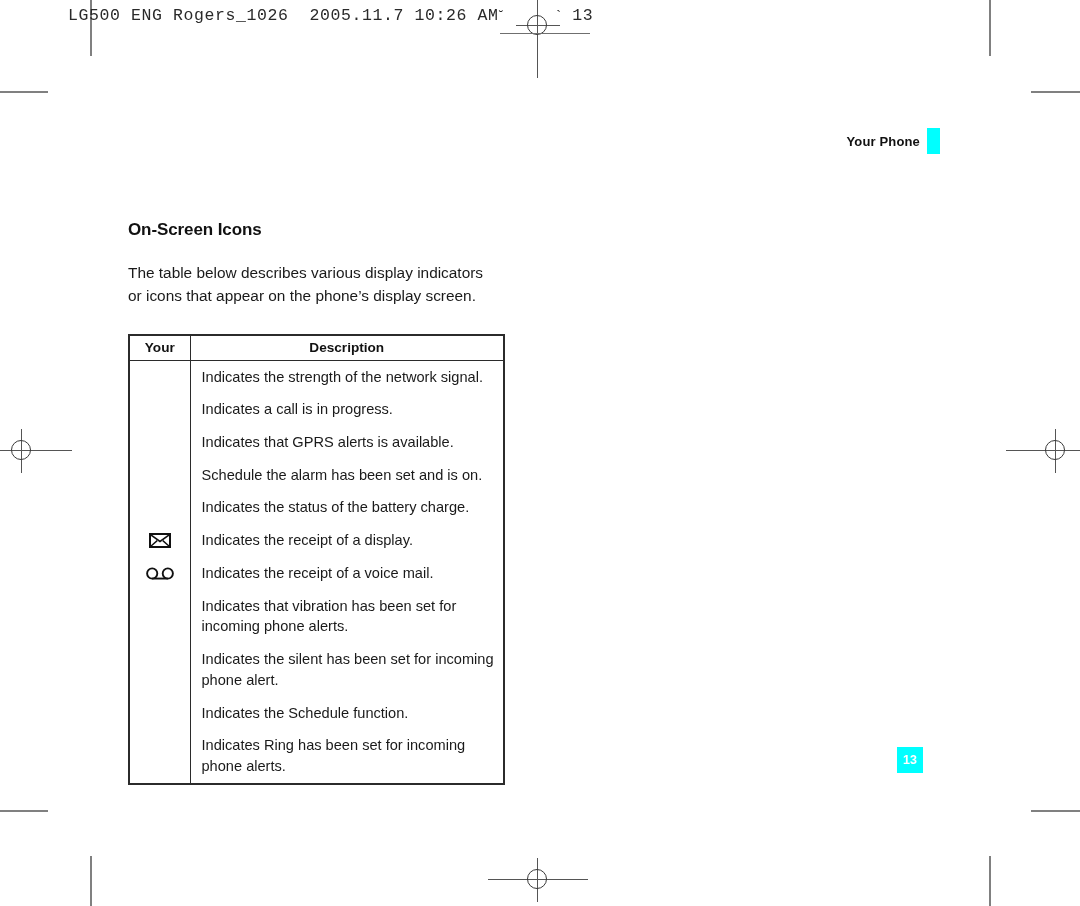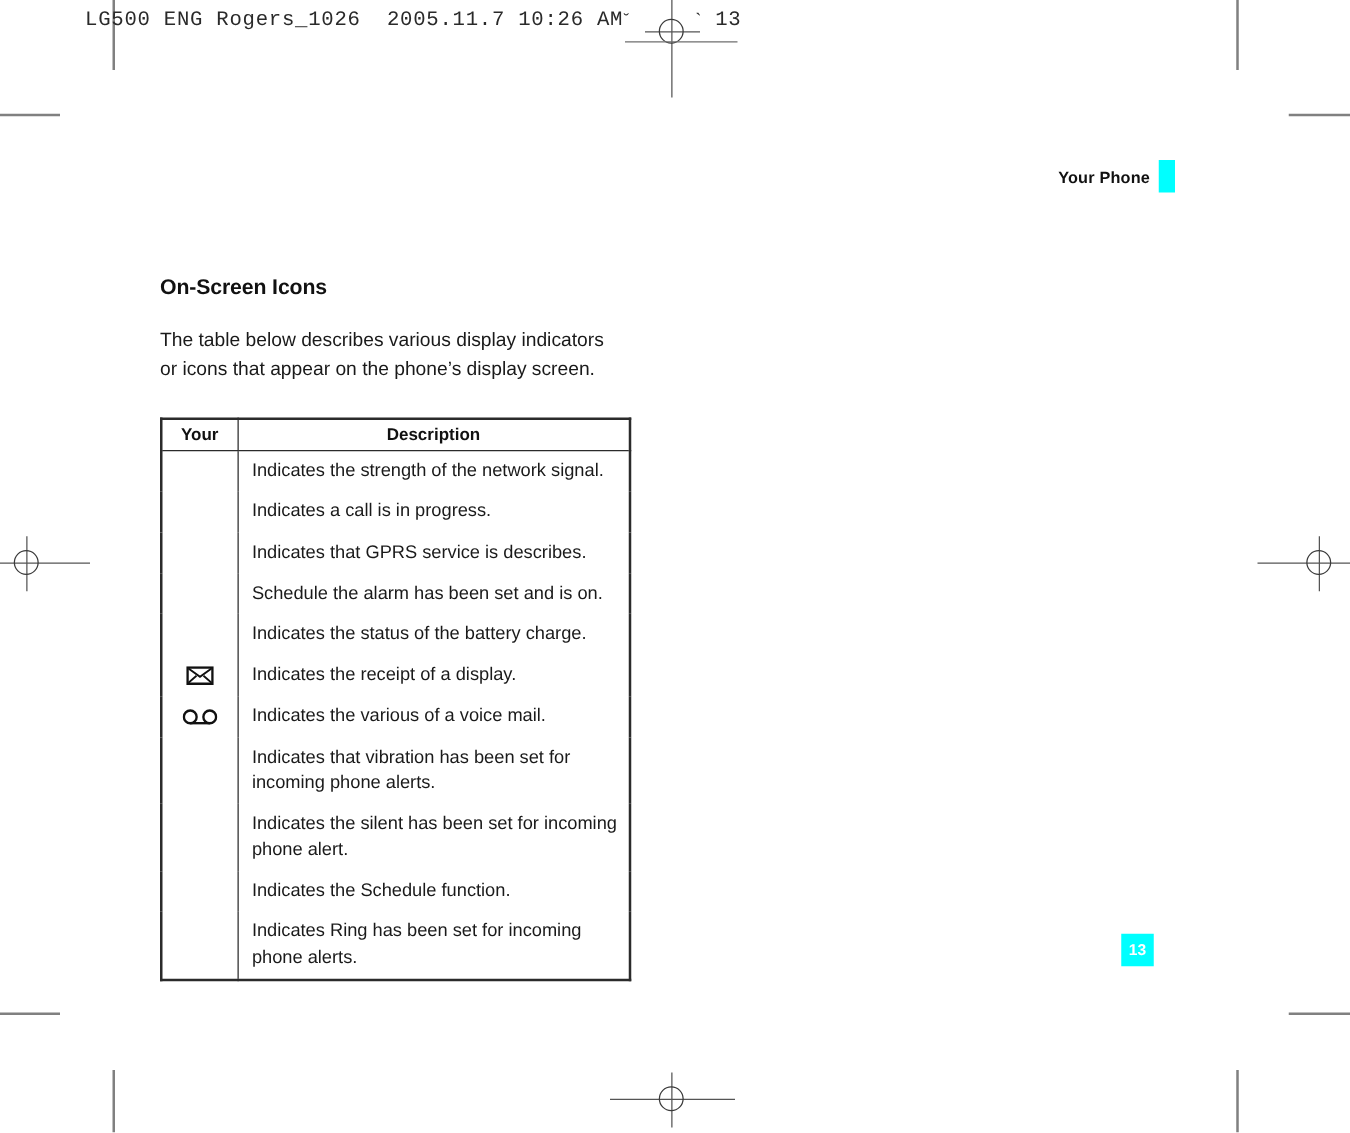--- a/index.html
+++ b/index.html
@@ -251,21 +251,21 @@
         <tr>
           <td class="icon-cell">
             <span class="icon-holder"></span>
           </td>
           <td class="desc-cell">Indicates a call is in progress.</td>
         </tr>
         <tr>
           <td class="icon-cell">
             <span class="icon-holder"></span>
           </td>
-          <td class="desc-cell">Indicates that GPRS service is describes.</td>
+          <td class="desc-cell">Indicates that GPRS alerts is available.</td>
         </tr>
         <tr>
           <td class="icon-cell">
             <span class="icon-holder"></span>
           </td>
           <td class="desc-cell">Schedule the alarm has been set and is on.</td>
         </tr>
         <tr>
           <td class="icon-cell">
             <span class="icon-holder"></span>
@@ -287,21 +287,21 @@
         <tr>
           <td class="icon-cell">
             <span class="icon-holder">
               <svg width="28" height="13" viewBox="0 0 28 13" aria-hidden="true">
                 <circle cx="6.2" cy="6.5" r="5.1" fill="#ffffff" stroke="#111111" stroke-width="1.9"></circle>
                 <circle cx="21.8" cy="6.5" r="5.1" fill="#ffffff" stroke="#111111" stroke-width="1.9"></circle>
                 <rect x="6.2" y="10.6" width="15.6" height="1.9" fill="#111111"></rect>
               </svg>
             </span>
           </td>
-          <td class="desc-cell">Indicates the various of a voice mail.</td>
+          <td class="desc-cell">Indicates the receipt of a voice mail.</td>
         </tr>
         <tr>
           <td class="icon-cell">
             <span class="icon-holder"></span>
           </td>
           <td class="desc-cell">Indicates that vibration has been set for incoming phone alerts.</td>
         </tr>
         <tr>
           <td class="icon-cell">
             <span class="icon-holder"></span>

